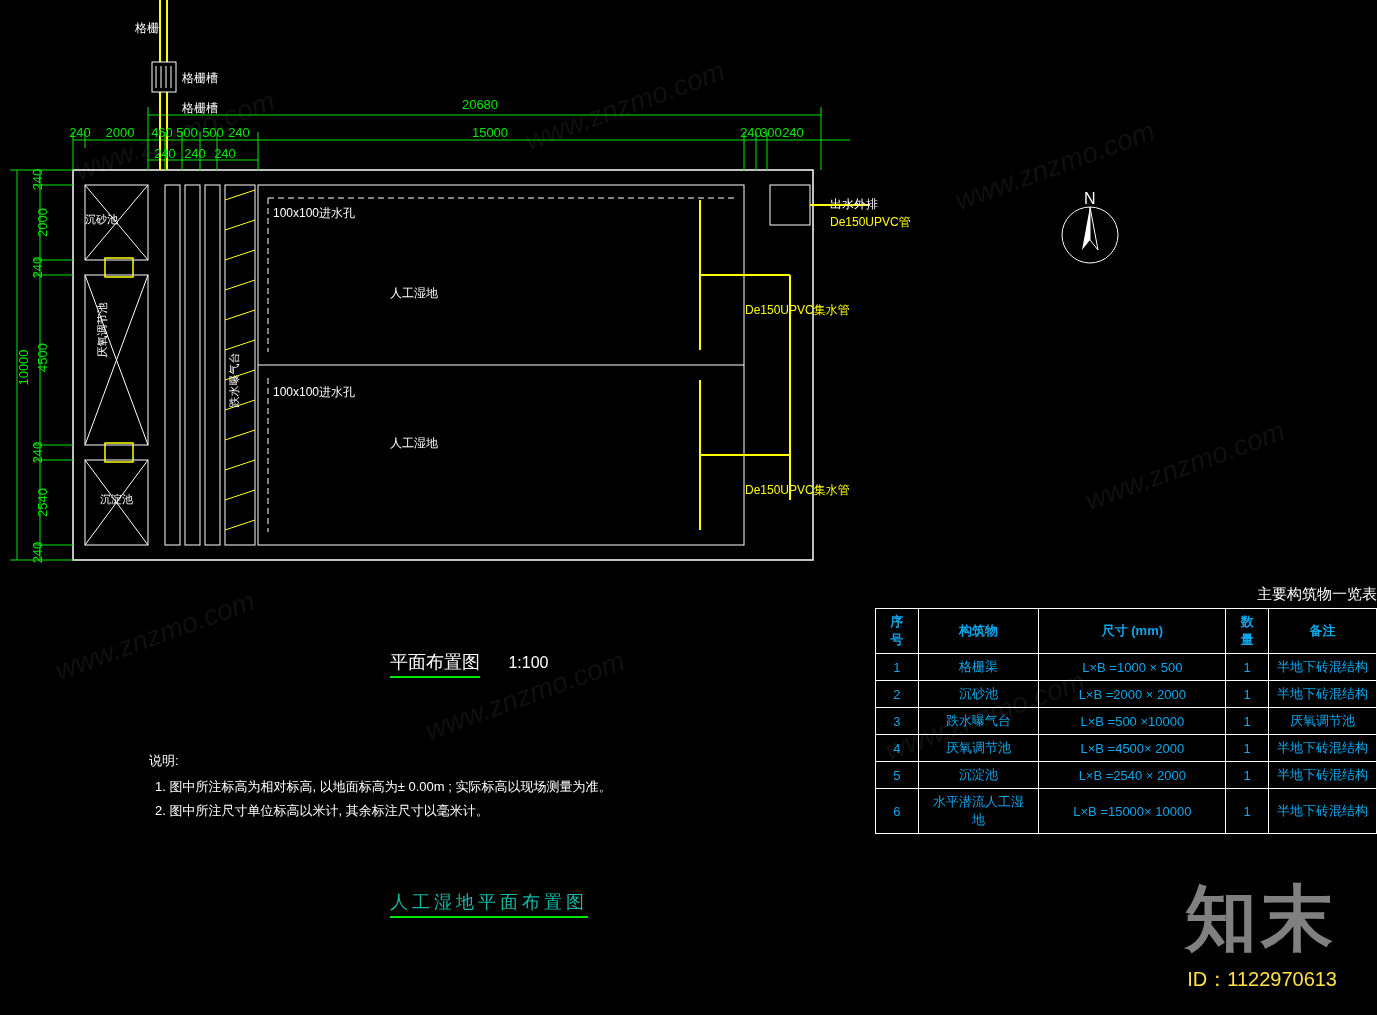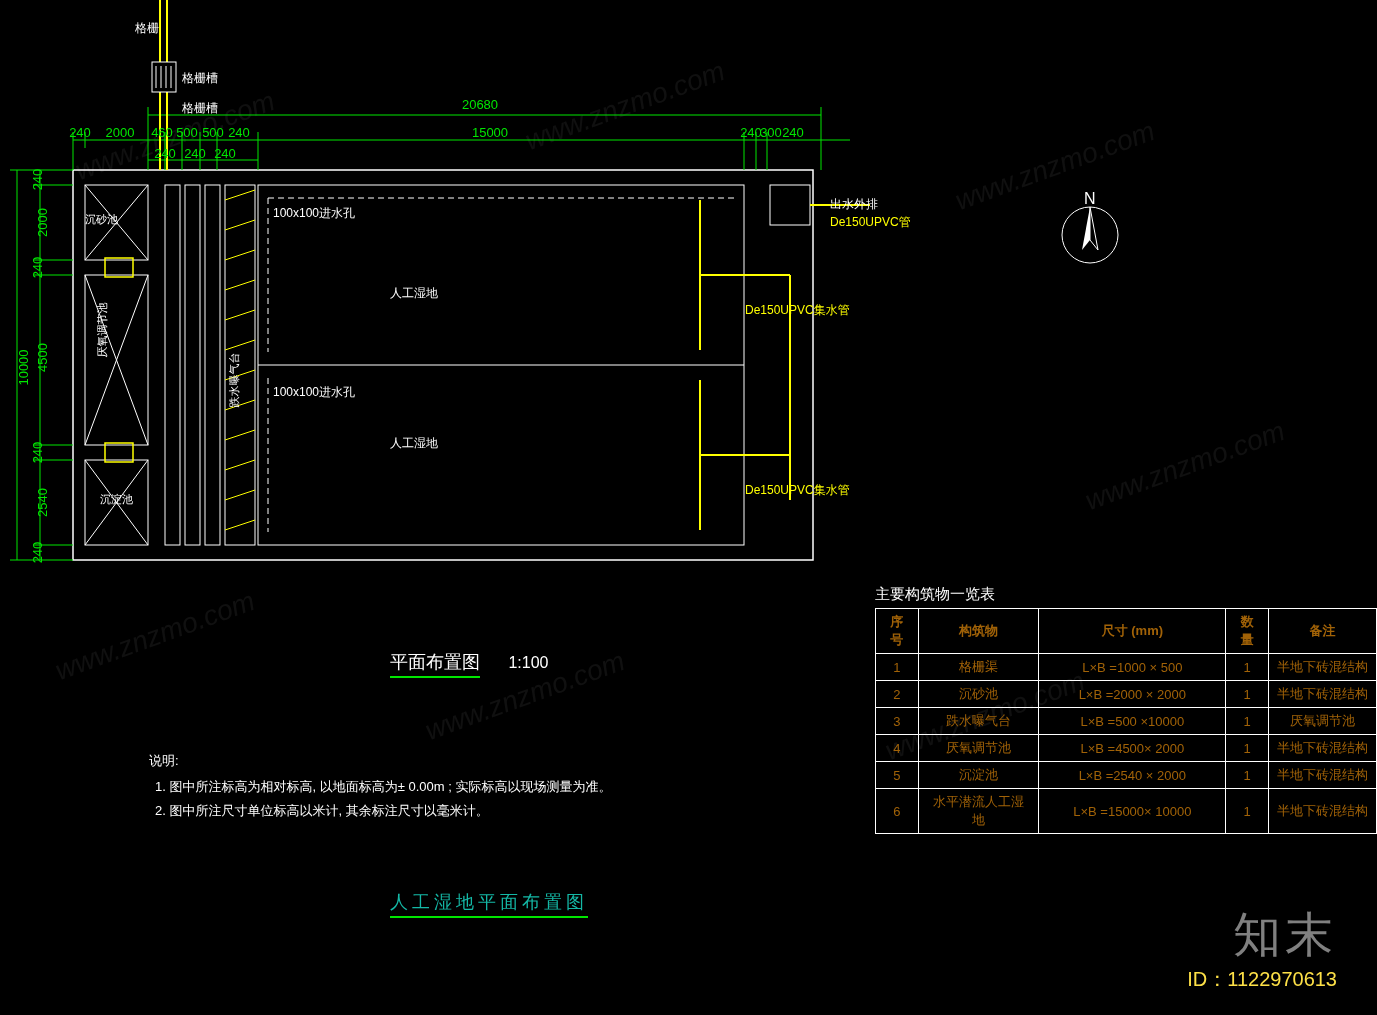--- a/index.html
+++ b/index.html
@@ -3,25 +3,25 @@
 <meta charset="utf-8">
 <style>
   html,body{margin:0;padding:0;background:#000;color:#fff;font-family:"SimSun","Microsoft YaHei",sans-serif;width:1377px;height:1015px;overflow:hidden;position:relative}
   .pos{position:absolute}
   .green-fill{fill:none;stroke:#00e600}
   .yellow-fill{fill:none;stroke:#ffff00}
   .white-fill{fill:none;stroke:#fff}
   .dim{font-size:13px;color:#00e600;text-align:center}
   .label{font-size:12px;color:#fff}
   .label-yellow{font-size:12px;color:#ffff00}
-  table.struct{border-collapse:collapse;font-size:13px;color:#a16207}
+  table.struct{border-collapse:collapse;font-size:13px;color:#0ea5e9}
   table.struct th,table.struct td{border:1px solid #fff;padding:4px 8px;text-align:center}
   .title-text{font-size:18px;color:#14b8a6;letter-spacing:4px}
   .title-underline{border-bottom:2px solid #00e600;display:inline-block;padding-bottom:2px}
-  .watermark{font-size:48px;color:#808080;font-weight:400;letter-spacing:4px}
+  .watermark{font-size:72px;color:#808080;font-weight:700;letter-spacing:4px}
   .watermark-id{font-size:20px;color:#fde047}
   .diag{color:rgba(128,128,128,0.12);font-size:28px;font-style:italic;transform:rotate(-20deg)}
   .note{font-size:13px;color:#fff}
 </style>
 </head>
 <body>
 
 <div class="pos diag" style="left:50px;top:620px">www.znzmo.com</div>
 <div class="pos diag" style="left:420px;top:680px">www.znzmo.com</div>
 <div class="pos diag" style="left:880px;top:700px">www.znzmo.com</div>
@@ -167,21 +167,21 @@
 
 <div class="pos note" style="left:149px;top:752px">说明:</div>
 <div class="pos note" style="left:155px;top:778px;width:700px">1.  图中所注标高为相对标高, 以地面标高为±   0.00m   ; 实际标高以现场测量为准。</div>
 <div class="pos note" style="left:155px;top:802px;width:700px">2.  图中所注尺寸单位标高以米计, 其余标注尺寸以毫米计。</div>
 
 <div class="pos" style="left:390px;top:890px">
   <span class="title-underline title-text">人工湿地平面布置图</span>
 </div>
 
 <div class="pos" style="left:875px;top:585px">
-  <div style="text-align:left;font-size:15px;margin-bottom:4px">主要构筑物一览表</div>
+  <div style="text-align:right;font-size:15px;margin-bottom:4px">主要构筑物一览表</div>
   <table class="struct">
     <tbody>
         <tr>
       <th>序号</th>
       <th style="min-width:90px">构筑物</th>
       <th style="min-width:170px">尺寸  (mm)</th>
       <th>数量</th>
       <th style="min-width:90px">备注</th>
     </tr>
     <tr>

